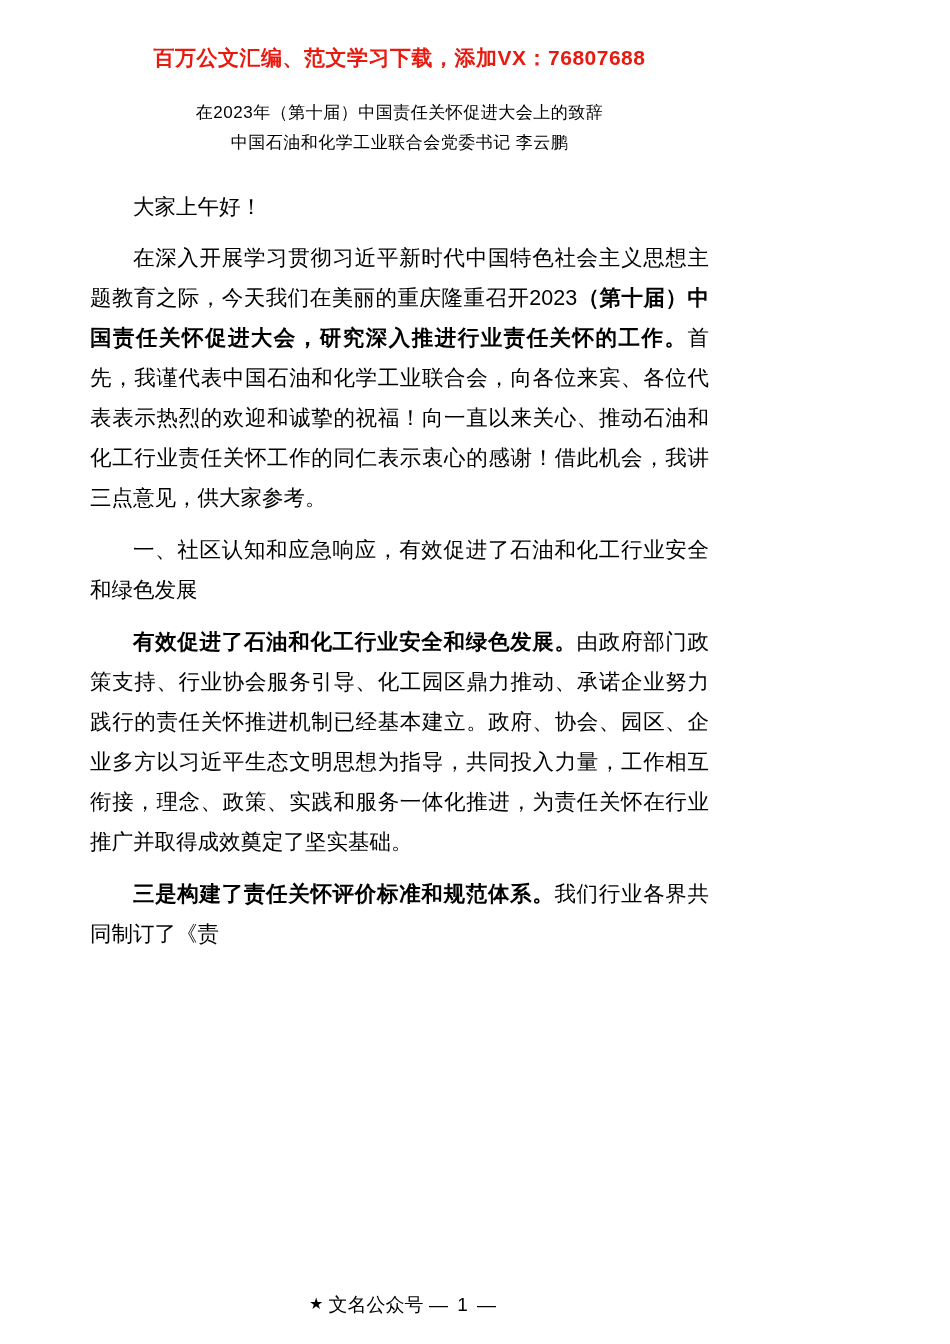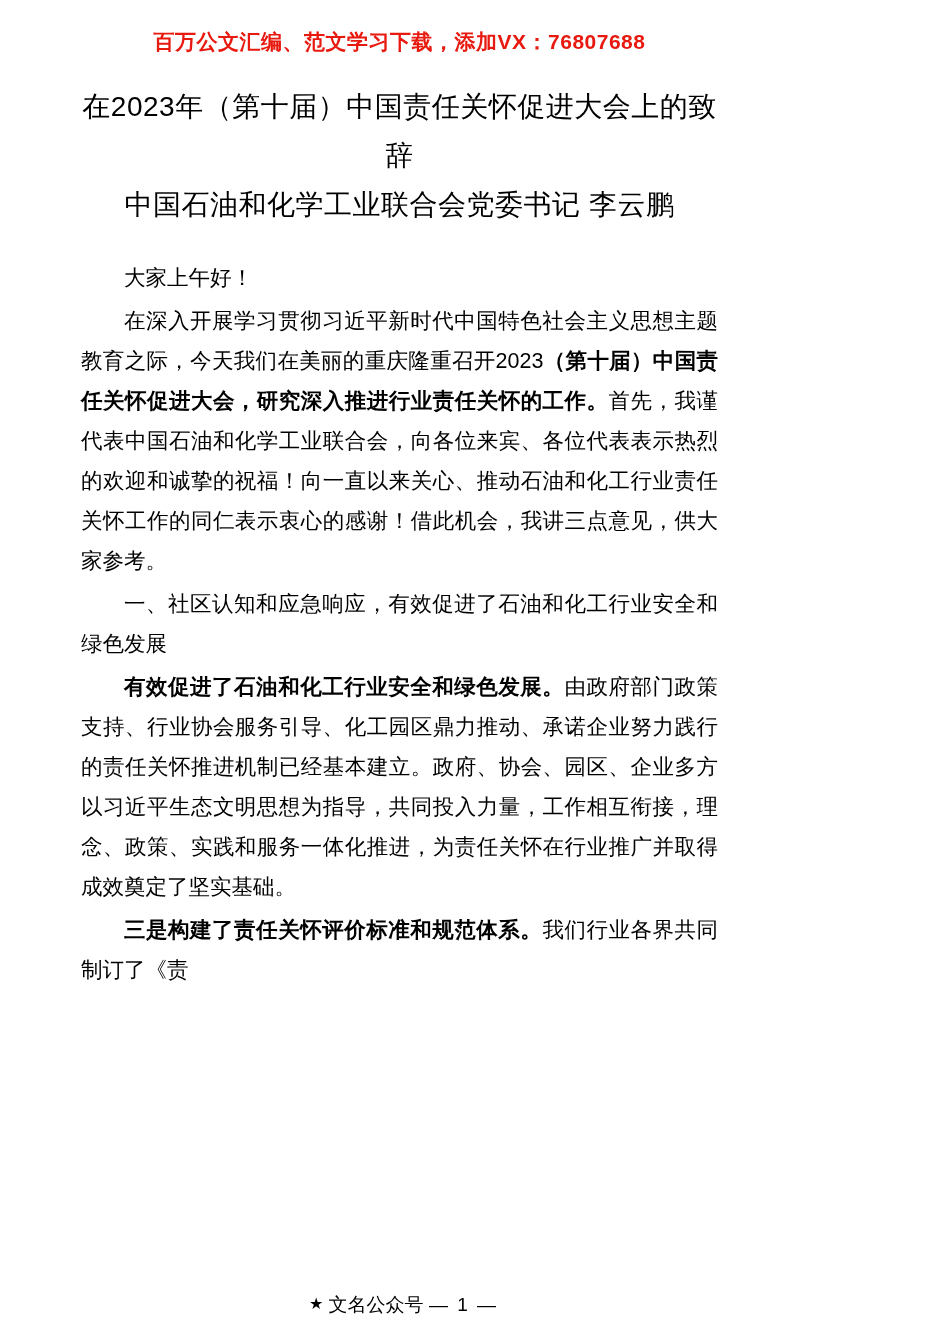--- a/index.html
+++ b/index.html
@@ -12,53 +12,53 @@
     height: 1344px;
     font-family: "Liberation Sans", sans-serif;
     color: #000000;
     position: relative;
     overflow: hidden;
   }
   .page {
     width: 799px;
     height: 1344px;
     box-sizing: border-box;
-    padding: 20px 78px 0 78px;
+    padding: 36px 78px 0 78px;
     position: relative;
   }
   .watermark {
     text-align: center;
     color: #e8190f;
     font-size: 21px;
     font-weight: bold;
     letter-spacing: 0.5px;
     margin-top: 8px;
     margin-bottom: 26px;
     font-family: "Liberation Sans", sans-serif;
   }
   .doc-title {
     text-align: center;
-    font-size: 28px;
+    font-size: 17px;
     line-height: 1.75;
     font-family: "Liberation Sans", sans-serif;
     color: #000;
   }
   .doc-title div {
     letter-spacing: 0.5px;
   }
   .body-text {
     margin-top: 30px;
     font-size: 21.5px;
     line-height: 1.86;
     text-align: justify;
     text-justify: inter-ideograph;
     font-family: "Liberation Sans", sans-serif;
   }
   .body-text p {
-    margin: 3px;
+    margin: 12px;
     text-indent: 2em;
   }
   b, .bold {
     font-weight: bold;
   }
   .footer {
     position: absolute;
     left: 8px;
     right: 0;
     bottom: 26px;

